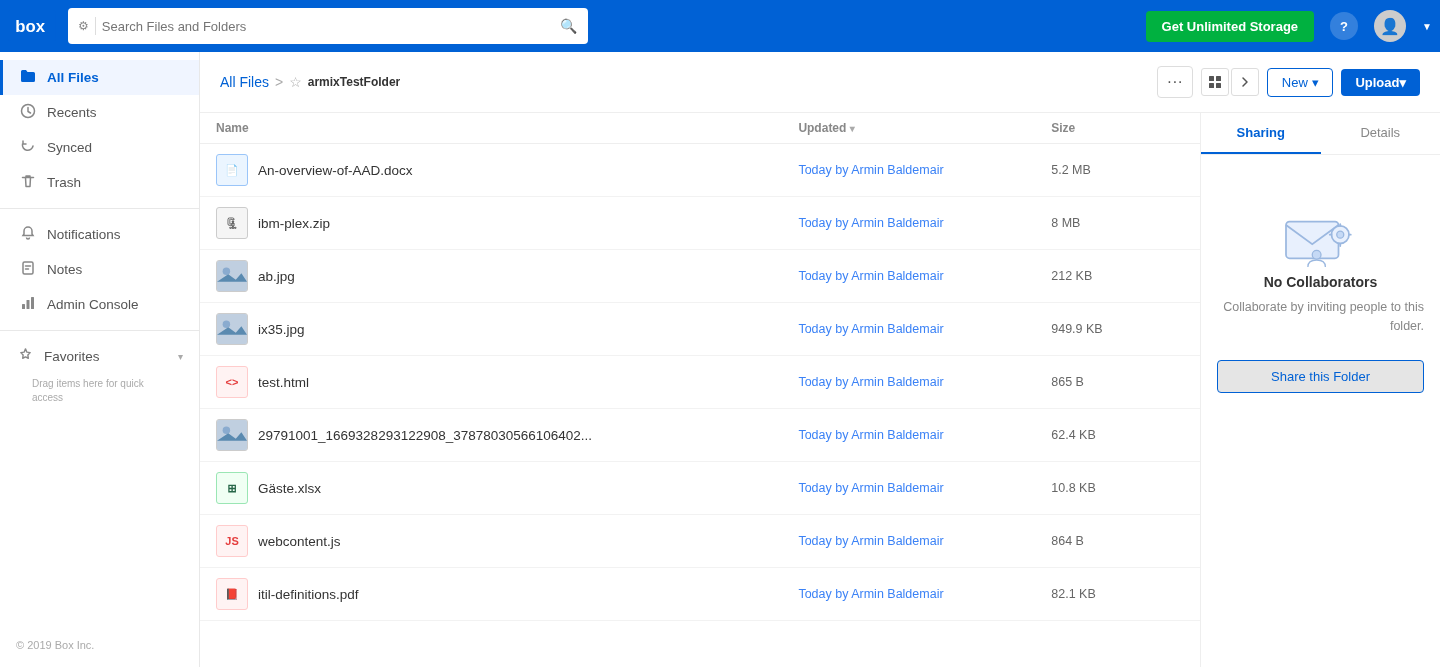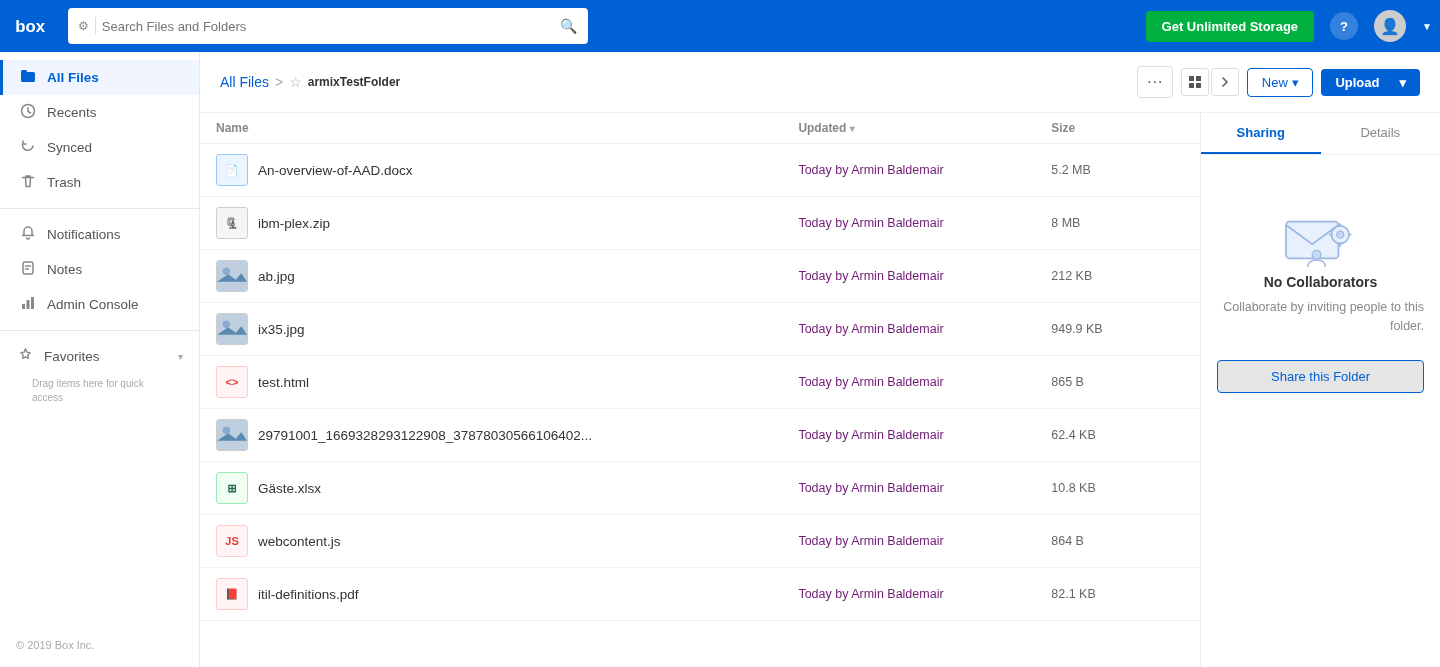--- a/index.html
+++ b/index.html
@@ -190,21 +190,21 @@
     }
     .btn-upload {
       background: #0061D5;
       color: #fff;
       border: none;
       border-radius: 4px;
       padding: 6px 14px;
       font-size: 13px;
       font-weight: 600;
       cursor: pointer;
-      display: flex; align-items: center; gap: 20px;
+      display: flex; align-items: center; gap: 0;
     }
 
     
     .file-content {
       display: flex;
       flex: 1;
       overflow: hidden;
     }
     .file-list-area {
       flex: 1;
@@ -237,21 +237,21 @@
       gap: 10px;
     }
     .file-icon {
       width: 32px; height: 32px;
       flex-shrink: 0;
       display: flex; align-items: center; justify-content: center;
       border-radius: 3px;
       overflow: hidden;
     }
     .file-name { font-size: 13.5px; color: #333; }
-    .updated-cell { font-size: 12.5px; color: #701a75; }
+    .updated-cell { font-size: 12.5px; color: #3b82f6; }
     .size-cell { font-size: 12.5px; color: #666; }
     .sort-icon { font-size: 10px; color: #aaa; }
 
     
     .right-panel {
       width: 240px;
       border-left: 1px solid #eee;
       display: flex;
       flex-direction: column;
       flex-shrink: 0;

